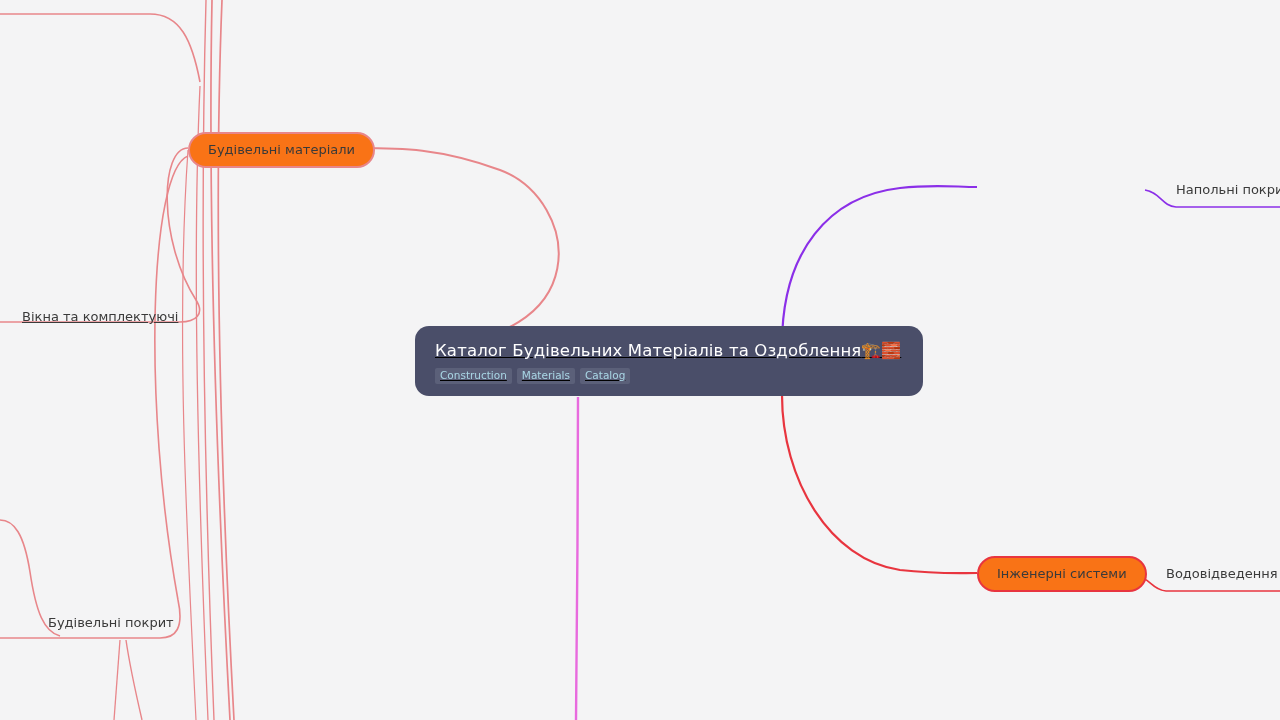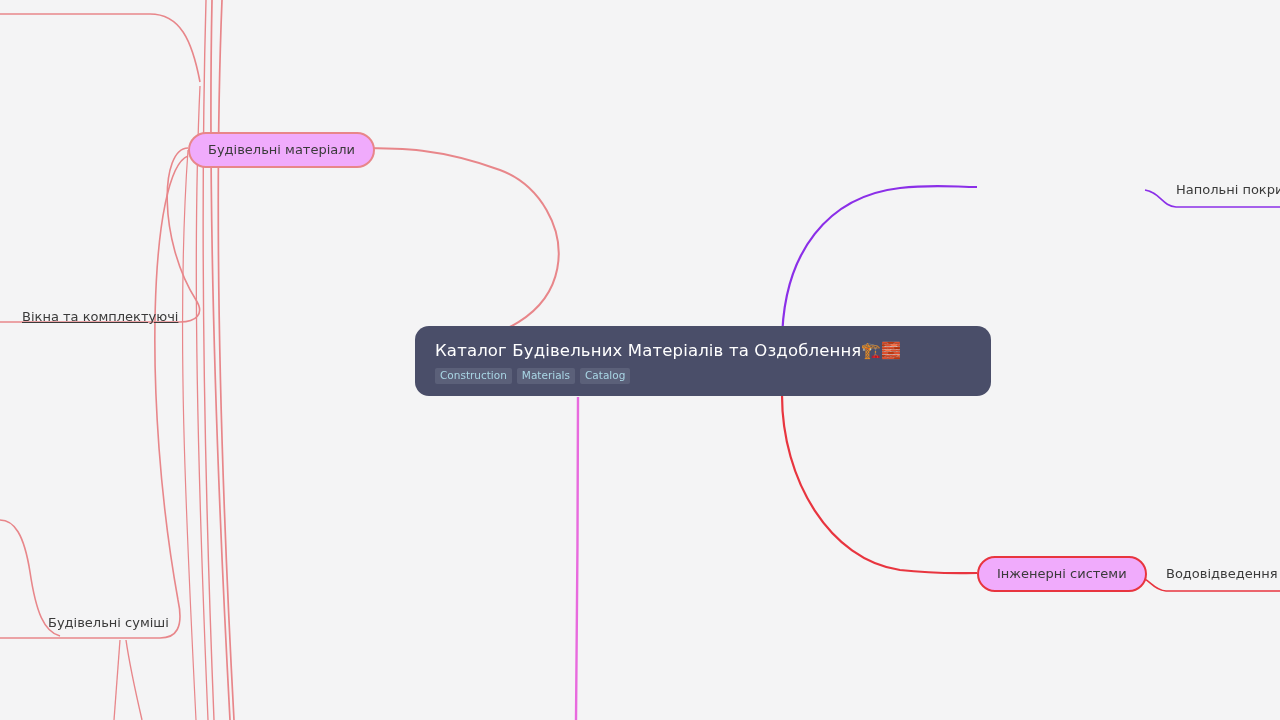--- a/index.html
+++ b/index.html
@@ -27,26 +27,27 @@
     width: 1280px;
     height: 720px;
     pointer-events: none;
   }
 
   
   .root-node {
     position: absolute;
     left: 415px;
     top: 326px;
-    width: 576px;
+    width: 508px;
     box-sizing: border-box;
     background: #4a4e69;
     border-radius: 14px;
     padding: 14px 20px 12px 20px;
     z-index: 30;
+    text-decoration: underline;
   }
   .root-title {
     color: #ffffff;
     font-size: 16.5px;
     line-height: 21px;
     letter-spacing: 0.15px;
     white-space: nowrap;
   }
   .root-emoji {
     font-size: 16px;
@@ -64,21 +65,21 @@
     line-height: 13px;
     padding: 1px 5px 2px 5px;
     border-radius: 2px;
     white-space: nowrap;
   }
 
   
   .pill {
     position: absolute;
     box-sizing: border-box;
-    background: #f0abfc;
+    background: #f97316;
     border-radius: 22px;
     border: 2px solid #e8868a;
     color: #3a3a3a;
     font-size: 13px;
     line-height: 16px;
     padding: 8px 18px;
     white-space: nowrap;
     z-index: 20;
   }
   .pill.purple { border-color: #8b2fe8; }
@@ -154,16 +155,16 @@
 
   <div class="leaf" style="left:1166px; top:566px;">
     <span>Водовідведення та</span>
   </div>
 
   <div class="leaf" style="left:22px; top:309px;text-decoration:underline;">
     <span>Вікна та комплектуючі</span>
   </div>
 
   <div class="leaf" style="left:48px; top:615px;">
-    <span>Будівельні суміші</span>
+    <span>Будівельні покрит</span>
   </div>
 
 </div>
 
 </body></html>

